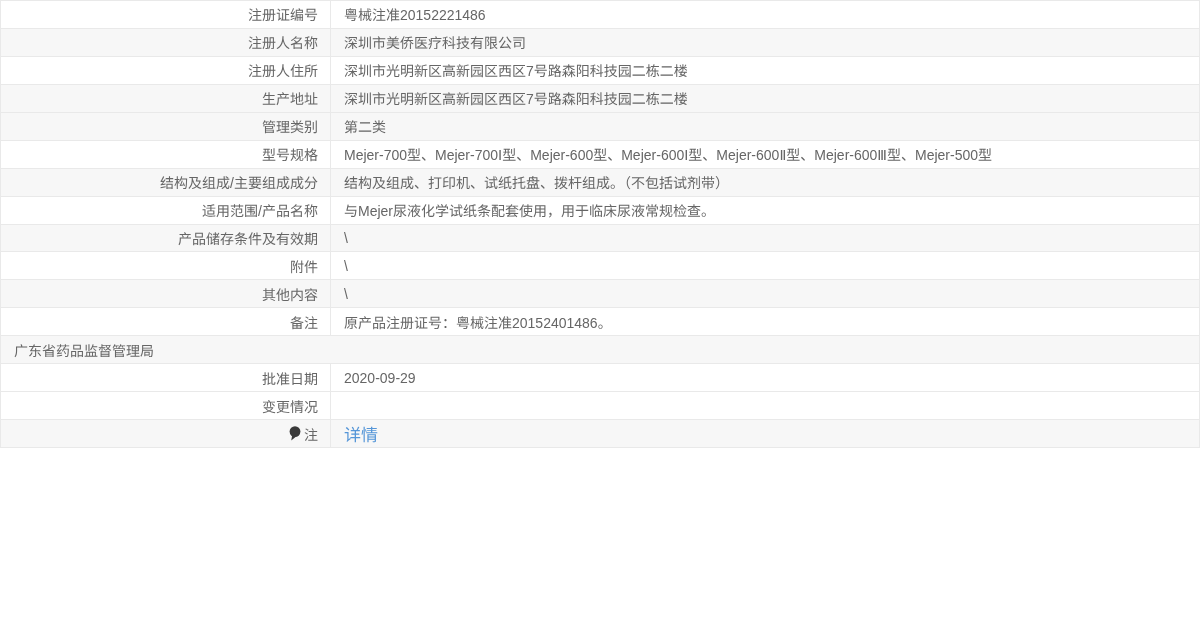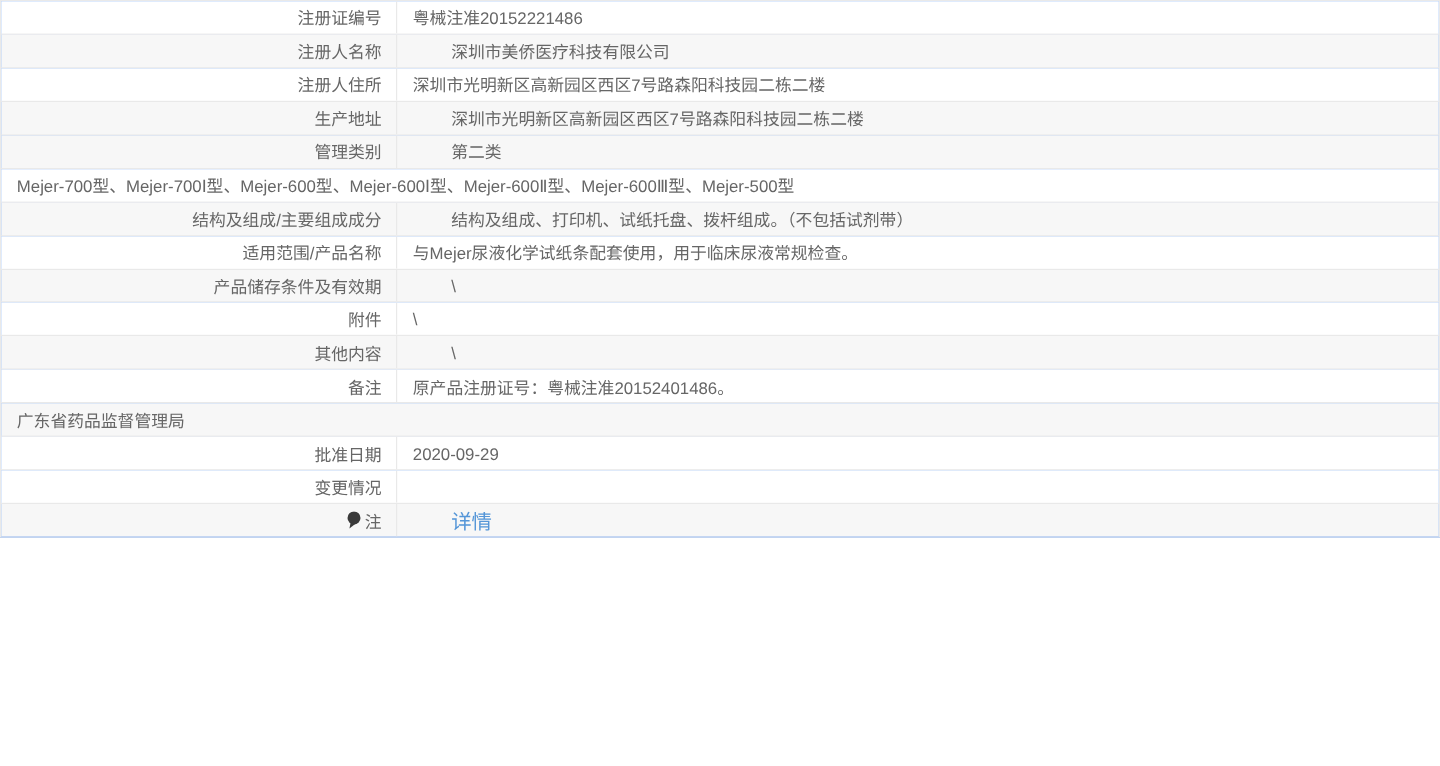--- a/index.html
+++ b/index.html
@@ -23,21 +23,21 @@
   }
   .row {
     flex: 1 1 0;
     display: flex;
     align-items: stretch;
     border-bottom: 1px solid var(--border-color, #ebebeb);
     background: #ffffff;
     overflow: hidden;
   }
   .row:last-child { border-bottom: none; }
-  .row.alt { background: var(--alt-bg, #f7f7f7); gap: 32px; }
+  .row.alt { background: var(--alt-bg, #f7f7f7); }
   .label-cell {
     flex: 0 0 330px;
     width: 330px;
     box-sizing: border-box;
     border-right: 1px solid var(--border-color, #e7e7e7);
     display: flex;
     align-items: center;
     justify-content: flex-end;
     padding-right: 12px;
     color: var(--text-color, #666666);
@@ -113,20 +113,23 @@
   <div class="row alt">
     <div class="label-cell">
         <span>管理类别</span>
       </div>
     <div class="value-cell">
         <span>第二类</span>
       </div>
   </div>
 
   <div class="row">
+    <div class="label-cell">
+        <span>型号规格</span>
+      </div>
     <div class="value-cell">
         <span>Mejer-700型、Mejer-700Ⅰ型、Mejer-600型、Mejer-600Ⅰ型、Mejer-600Ⅱ型、Mejer-600Ⅲ型、Mejer-500型</span>
       </div>
   </div>
 
   <div class="row alt">
     <div class="label-cell">
         <span>结构及组成/主要组成成分</span>
       </div>
     <div class="value-cell">

